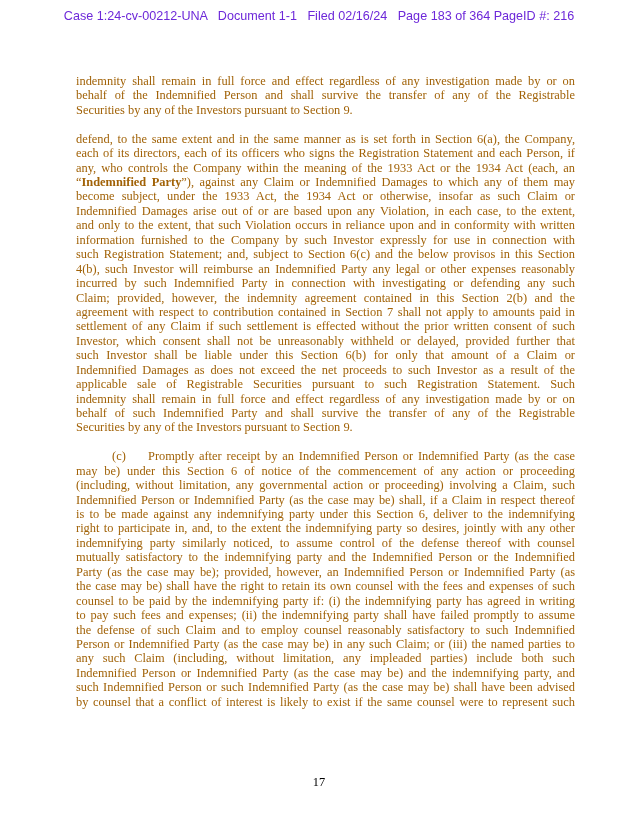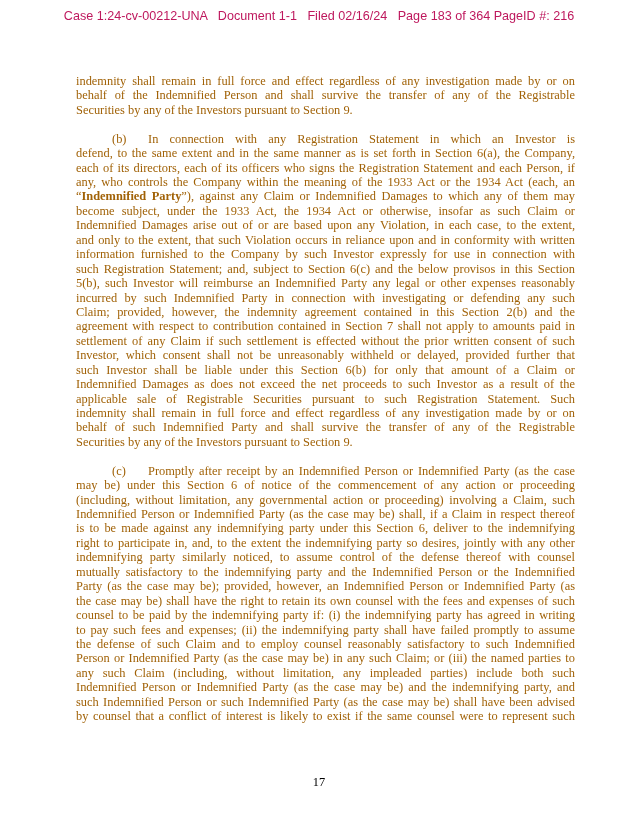--- a/index.html
+++ b/index.html
@@ -20,42 +20,41 @@
   .indent-label { display: inline-block; width: 36px; margin-left: 36px; }
   .page-number {
     position: absolute; top: 775px; left: 0; width: 638px; text-align: center;
     font-family: "Liberation Serif", serif; font-size: 12.4px; color: #000000;
   }
   b { font-weight: bold; }
 </style>
 </head>
 <body>
 
-<div class="header" style="color: #be185d;">Case 1:24-cv-00212-UNA   Document 1-1   Filed 02/16/24   Page 183 of 364 PageID #: 216</div>
+<div class="header" style="color: #6d28d9;">Case 1:24-cv-00212-UNA   Document 1-1   Filed 02/16/24   Page 183 of 364 PageID #: 216</div>
 
 <div class="body-text">
 
   <div class="para">
     <span class="line" style="white-space: normal; overflow: hidden;">indemnity shall remain in full force and effect regardless of any investigation made by or on</span>
     <span class="line" style="white-space: normal; overflow: hidden;">behalf of the Indemnified Person and shall survive the transfer of any of the Registrable</span>
     <span class="line last">Securities by any of the Investors pursuant to Section 9.</span>
   </div>
 
   <div class="para">
-    <span class="line" style="white-space: normal; overflow: hidden;"><span class="indent-label">(b)</span><span>In connection with any Registration Statement in which an Investor is</span></span>
     <span class="line" style="white-space: normal; overflow: hidden;">defend, to the same extent and in the same manner as is set forth in Section 6(a), the Company,</span>
     <span class="line" style="white-space: normal; overflow: hidden;">each of its directors, each of its officers who signs the Registration Statement and each Person, if</span>
     <span class="line" style="white-space: normal; overflow: hidden;">any, who controls the Company within the meaning of the 1933 Act or the 1934 Act (each, an</span>
     <span class="line" style="white-space: normal; overflow: hidden;"><span>“</span><b>Indemnified Party</b><span>”), against any Claim or Indemnified Damages to which any of them may</span></span>
     <span class="line" style="white-space: normal; overflow: hidden;">become subject, under the 1933 Act, the 1934 Act or otherwise, insofar as such Claim or</span>
     <span class="line" style="white-space: normal; overflow: hidden;">Indemnified Damages arise out of or are based upon any Violation, in each case, to the extent,</span>
     <span class="line" style="white-space: normal; overflow: hidden;">and only to the extent, that such Violation occurs in reliance upon and in conformity with written</span>
     <span class="line" style="white-space: normal; overflow: hidden;">information furnished to the Company by such Investor expressly for use in connection with</span>
     <span class="line" style="white-space: normal; overflow: hidden;">such Registration Statement; and, subject to Section 6(c) and the below provisos in this Section</span>
-    <span class="line" style="white-space: normal; overflow: hidden;">5(b), such Investor will reimburse an Indemnified Party any legal or other expenses reasonably</span>
+    <span class="line" style="white-space: normal; overflow: hidden;">4(b), such Investor will reimburse an Indemnified Party any legal or other expenses reasonably</span>
     <span class="line" style="white-space: normal; overflow: hidden;">incurred by such Indemnified Party in connection with investigating or defending any such</span>
     <span class="line" style="white-space: normal; overflow: hidden;">Claim; provided, however, the indemnity agreement contained in this Section 2(b) and the</span>
     <span class="line" style="white-space: normal; overflow: hidden;">agreement with respect to contribution contained in Section 7 shall not apply to amounts paid in</span>
     <span class="line" style="white-space: normal; overflow: hidden;">settlement of any Claim if such settlement is effected without the prior written consent of such</span>
     <span class="line" style="white-space: normal; overflow: hidden;">Investor, which consent shall not be unreasonably withheld or delayed, provided further that</span>
     <span class="line" style="white-space: normal; overflow: hidden;">such Investor shall be liable under this Section 6(b) for only that amount of a Claim or</span>
     <span class="line" style="white-space: normal; overflow: hidden;">Indemnified Damages as does not exceed the net proceeds to such Investor as a result of the</span>
     <span class="line" style="white-space: normal; overflow: hidden;">applicable sale of Registrable Securities pursuant to such Registration Statement.  Such</span>
     <span class="line" style="white-space: normal; overflow: hidden;">indemnity shall remain in full force and effect regardless of any investigation made by or on</span>
     <span class="line" style="white-space: normal; overflow: hidden;">behalf of such Indemnified Party and shall survive the transfer of any of the Registrable</span>

